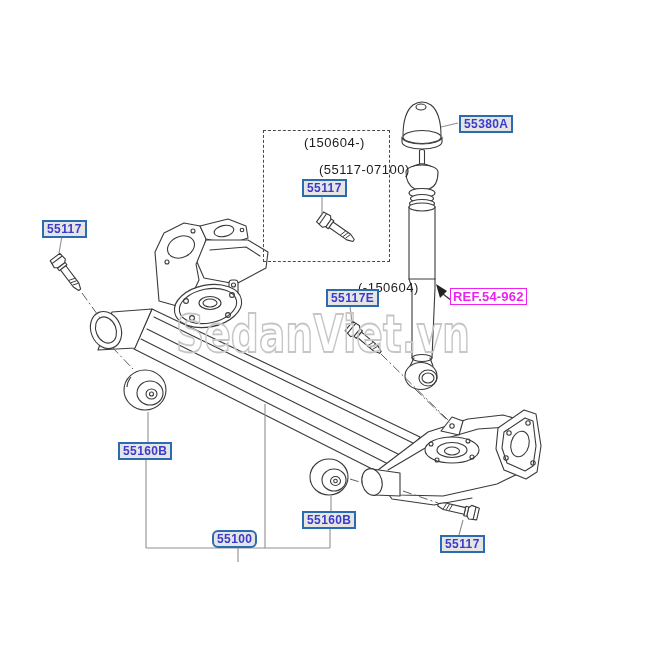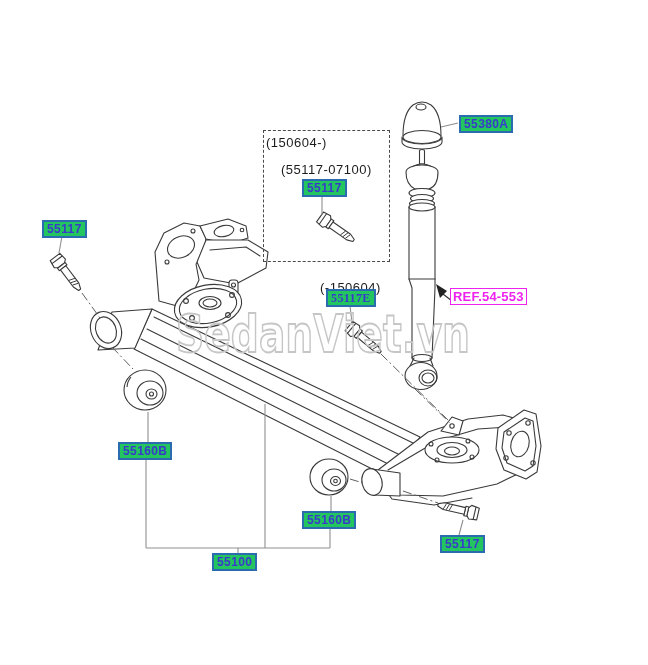--- a/index.html
+++ b/index.html
@@ -1,26 +1,26 @@
 <!DOCTYPE html>
 <html style="--part-label-text: #3a3acc; --part-label-border: #2b6cb0; --ref-label: #ee22ee; --line-art: #3a3a3a; --watermark: #c6c6c6; --leader: #8f8f8f;"><head>
 <meta charset="utf-8">
 <style>
   html,body{margin:0;padding:0;background:#fff;}
   #stage{position:relative;width:648px;height:665px;background:#fff;overflow:hidden;
          font-family:"Liberation Sans",sans-serif;}
   #art{position:absolute;left:0;top:0;}
-  .part-label{position:absolute;background:#22c55e;border:2px solid var(--part-label-border,#2b6cb0);
+  .part-label{position:absolute;background:#e5e5e5;border:2px solid var(--part-label-border,#2b6cb0);
       color:var(--part-label-text,#3a3acc);font:bold 12px/14px "Liberation Sans",sans-serif;
       padding:0 3px;letter-spacing:.4px;white-space:nowrap;cursor:pointer;}
   .ref-label{position:absolute;background:#fff;border:1.5px solid var(--ref-label,#ee22ee);
       color:var(--ref-label,#ee22ee);font:bold 13px/15px "Liberation Sans",sans-serif;
       padding:0 2px;letter-spacing:.2px;white-space:nowrap;cursor:pointer;}
   .note{position:absolute;color:#1c1c1c;font:13px/15px "Liberation Sans",sans-serif;
-      letter-spacing:.5px;white-space:nowrap;}
+      letter-spacing:.5px;white-space:nowrap;margin-left:38px;}
   .dashed-box{position:absolute;left:263px;top:130px;width:125px;height:130px;
       border:1.5px dashed #4a4a4a;}
 </style>
 </head>
 <body>
 
 <div id="stage">
 
   <svg id="art" width="648" height="665" viewBox="0 0 648 665">
     <defs>
@@ -171,20 +171,20 @@
     <text x="176" y="352" textLength="294" lengthAdjust="spacingAndGlyphs" font-family="DejaVu Sans, sans-serif" font-size="52" font-weight="bold" fill="none" stroke="#c6c6c6" stroke-width="1.8">SedanViet.vn</text>
   </svg>
 
   <div class="dashed-box"></div>
   <div class="note" style="left:266px;top:135px;">(150604-)</div>
   <div class="note" style="left:281px;top:162px;text-align:center;">(55117-07100)</div>
   <div class="note" style="left:320px;top:280px;">(-150604)</div>
 
   <div class="part-label" style="left:459px;top:115px;">55380A</div>
   <div class="part-label" style="left:302px;top:179px;">55117</div>
-  <div class="part-label" style="left:326px;top:289px;font-family:Liberation Serif, serif;">55117E</div>
-  <div class="ref-label" style="left:450px;top:288px;">REF.54-553</div>
+  <div class="part-label" style="left:326px;top:289px;">55117E</div>
+  <div class="ref-label" style="left:450px;top:288px;">REF.54-962</div>
   <div class="part-label" style="left:42px;top:220px;">55117</div>
   <div class="part-label" style="left:118px;top:442px;">55160B</div>
   <div class="part-label" style="left:302px;top:511px;">55160B</div>
   <div class="part-label" style="left:440px;top:535px;">55117</div>
-  <div class="part-label" style="left:212px;top:553px;">55100</div>
+  <div class="part-label" style="left:212px;top:530px;border-radius:6px;">55100</div>
 </div>
 
 </body></html>

